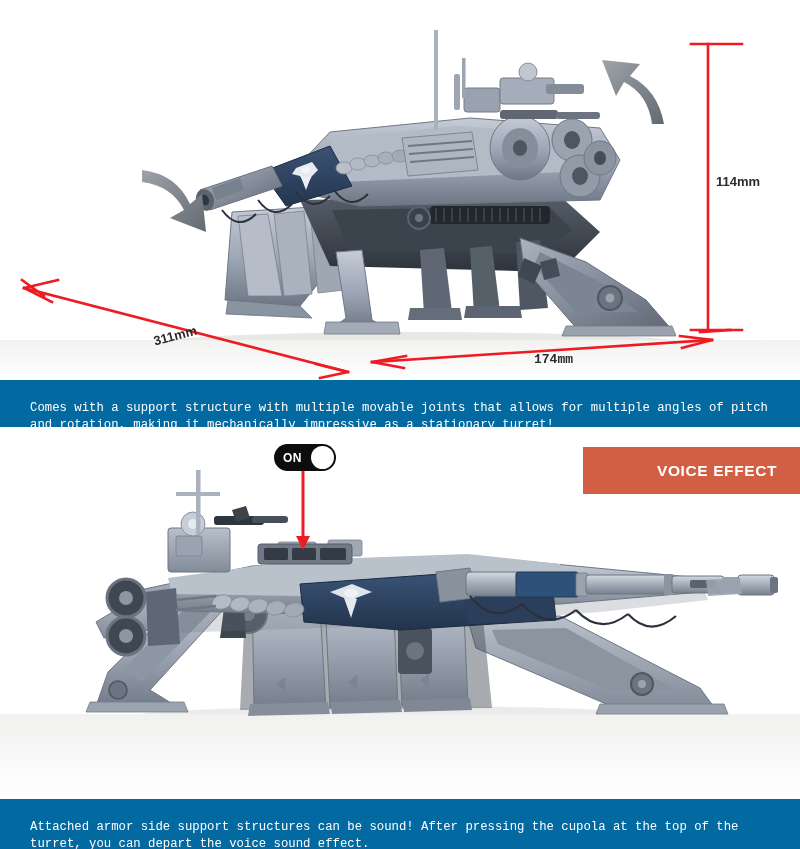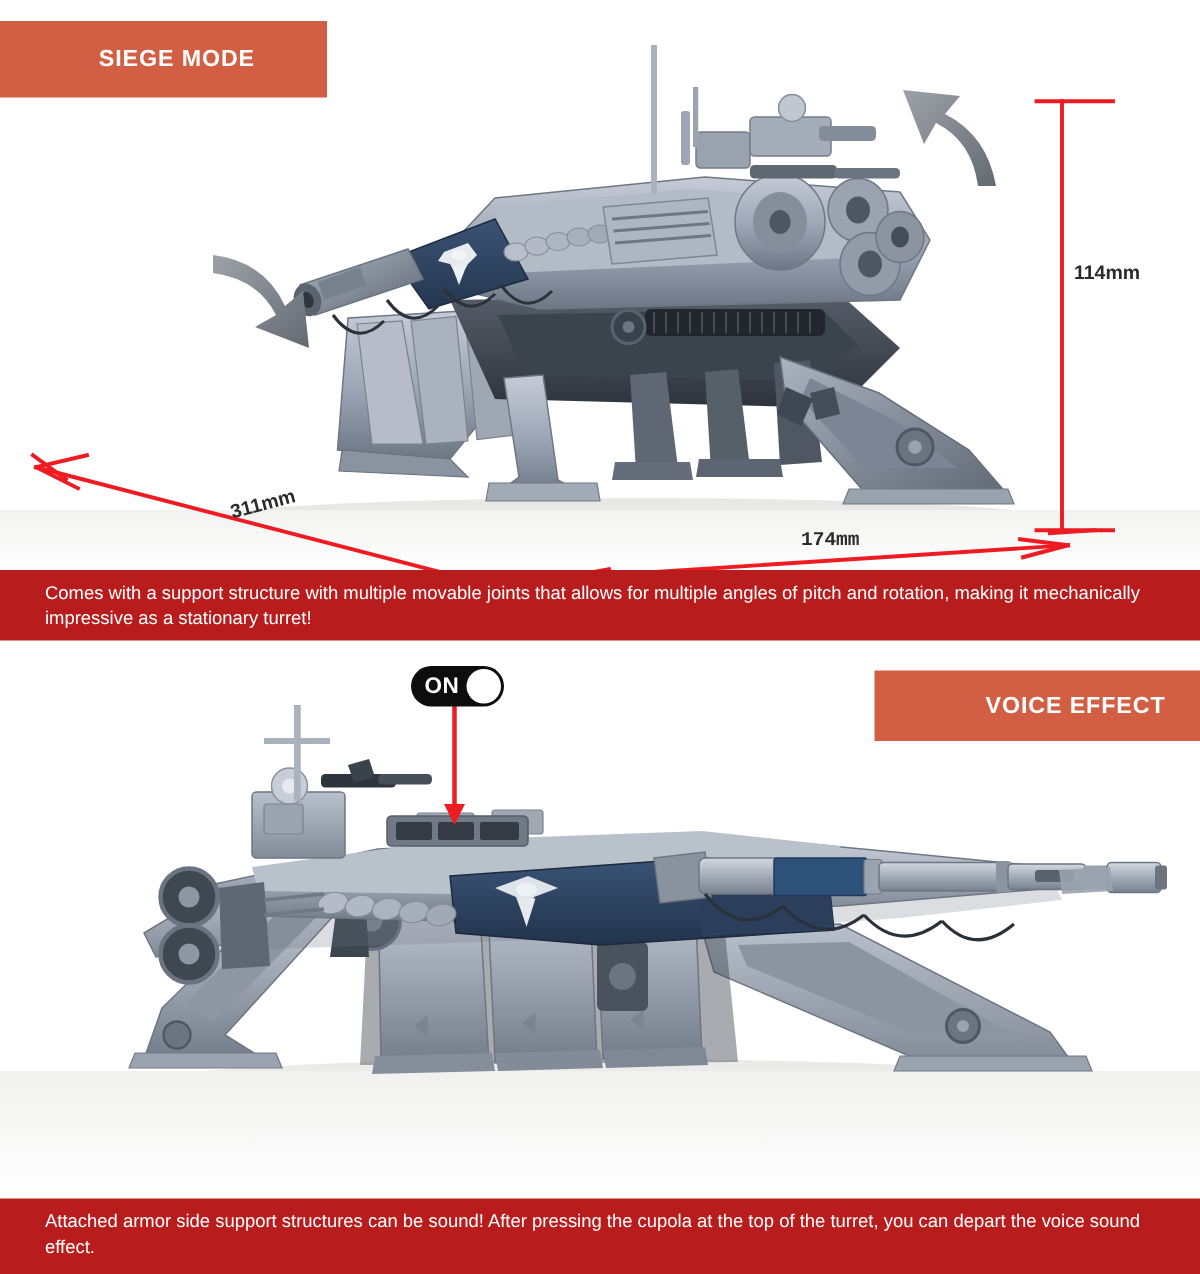--- a/index.html
+++ b/index.html
@@ -31,52 +31,53 @@
     font-weight: bold;
     font-size: 15.5px;
     letter-spacing: 0.6px;
   }
   #banner-siege { left: 0; top: 14px; width: 218px; height: 51px; justify-content: flex-end; padding-right: 48px; }
   #banner-voice { left: 583px; top: 447px; width: 217px; height: 47px; justify-content: flex-start; padding-left: 74px; }
 
   
   .caption-bar {
     position: absolute; left: 0; width: 800px;
-    background: #b91c1c;
+    background: #0369a1;
     color: #ffffff;
     font-size: 12.3px;
     line-height: 17px;
-    padding: 7px 30px 7px 30px;
+    padding: 20px 30px 7px 30px;
+    font-family: Liberation Mono, monospace;
   }
   #caption-siege { top: 380px; height: 47px; }
   #caption-voice { top: 799px; height: 50px; }
 
   
-  .dim-layer { position: absolute; left: 0; top: 0; width: 800px; height: 427px; pointer-events: none; }
+  .dim-layer { position: absolute; left: 0; top: 0; width: 800px; height: 380px; pointer-events: none; }
   .dim-label {
     position: absolute;
     font-size: 13px;
     font-weight: bold;
     color: #2b2b2b;
     white-space: nowrap;
   }
   #dim-label-height { left: 716px; top: 174px; }
   #dim-label-length { left: 152px; top: 334px; transform: rotate(-14.7deg); transform-origin: left top; }
   #dim-label-depth  { left: 534px; top: 352px; font-family: Liberation Mono, monospace; }
 
   
   .toggle {
     position: absolute; left: 274px; top: 444px;
     width: 62px; height: 27px;
     background: #0d0d0d;
     border-radius: 14px;
     display: flex; align-items: center; justify-content: flex-start;
   }
   .toggle-label {
-    color: #ffffff; font-size: 15px; font-weight: bold;
+    color: #ffffff; font-size: 12px; font-weight: bold;
     margin-left: 9px; letter-spacing: 0.4px;
   }
   .toggle-knob {
     position: absolute; right: 2px; top: 2px;
     width: 23px; height: 23px; border-radius: 50%;
     background: #ffffff;
   }
 
   
   .model-art { position: absolute; left: 0; top: 0; width: 800px; height: 100%; }
@@ -254,23 +255,20 @@
           <path d="M372 362 L406 356 M372 362 L404 368" stroke-width="2.6"></path>
           <path d="M712 340 L680 336 M712 340 L682 348" stroke-width="2.6"></path>
           <line x1="700" y1="332" x2="730" y2="330"></line>
         </g>
       </svg>
       <span class="dim-label" id="dim-label-height">114mm</span>
       <span class="dim-label" id="dim-label-length">311mm</span>
       <span class="dim-label" id="dim-label-depth">174mm</span>
     </div>
 
-    <div class="banner" id="banner-siege">
-      <span>SIEGE MODE</span>
-    </div>
   </div>
 
   <div class="caption-bar" id="caption-siege">Comes with a support structure with multiple movable joints that allows for multiple angles of pitch and rotation, making it mechanically impressive as a stationary turret!</div>
 
   <div class="panel" id="panel-voice">
 
     <div class="model-art">
       <svg class="art-svg" viewBox="0 0 800 363" xmlns="http://www.w3.org/2000/svg" aria-hidden="true">
         <defs>
           <linearGradient id="vMetalA" x1="0" y1="0" x2="0" y2="1">

